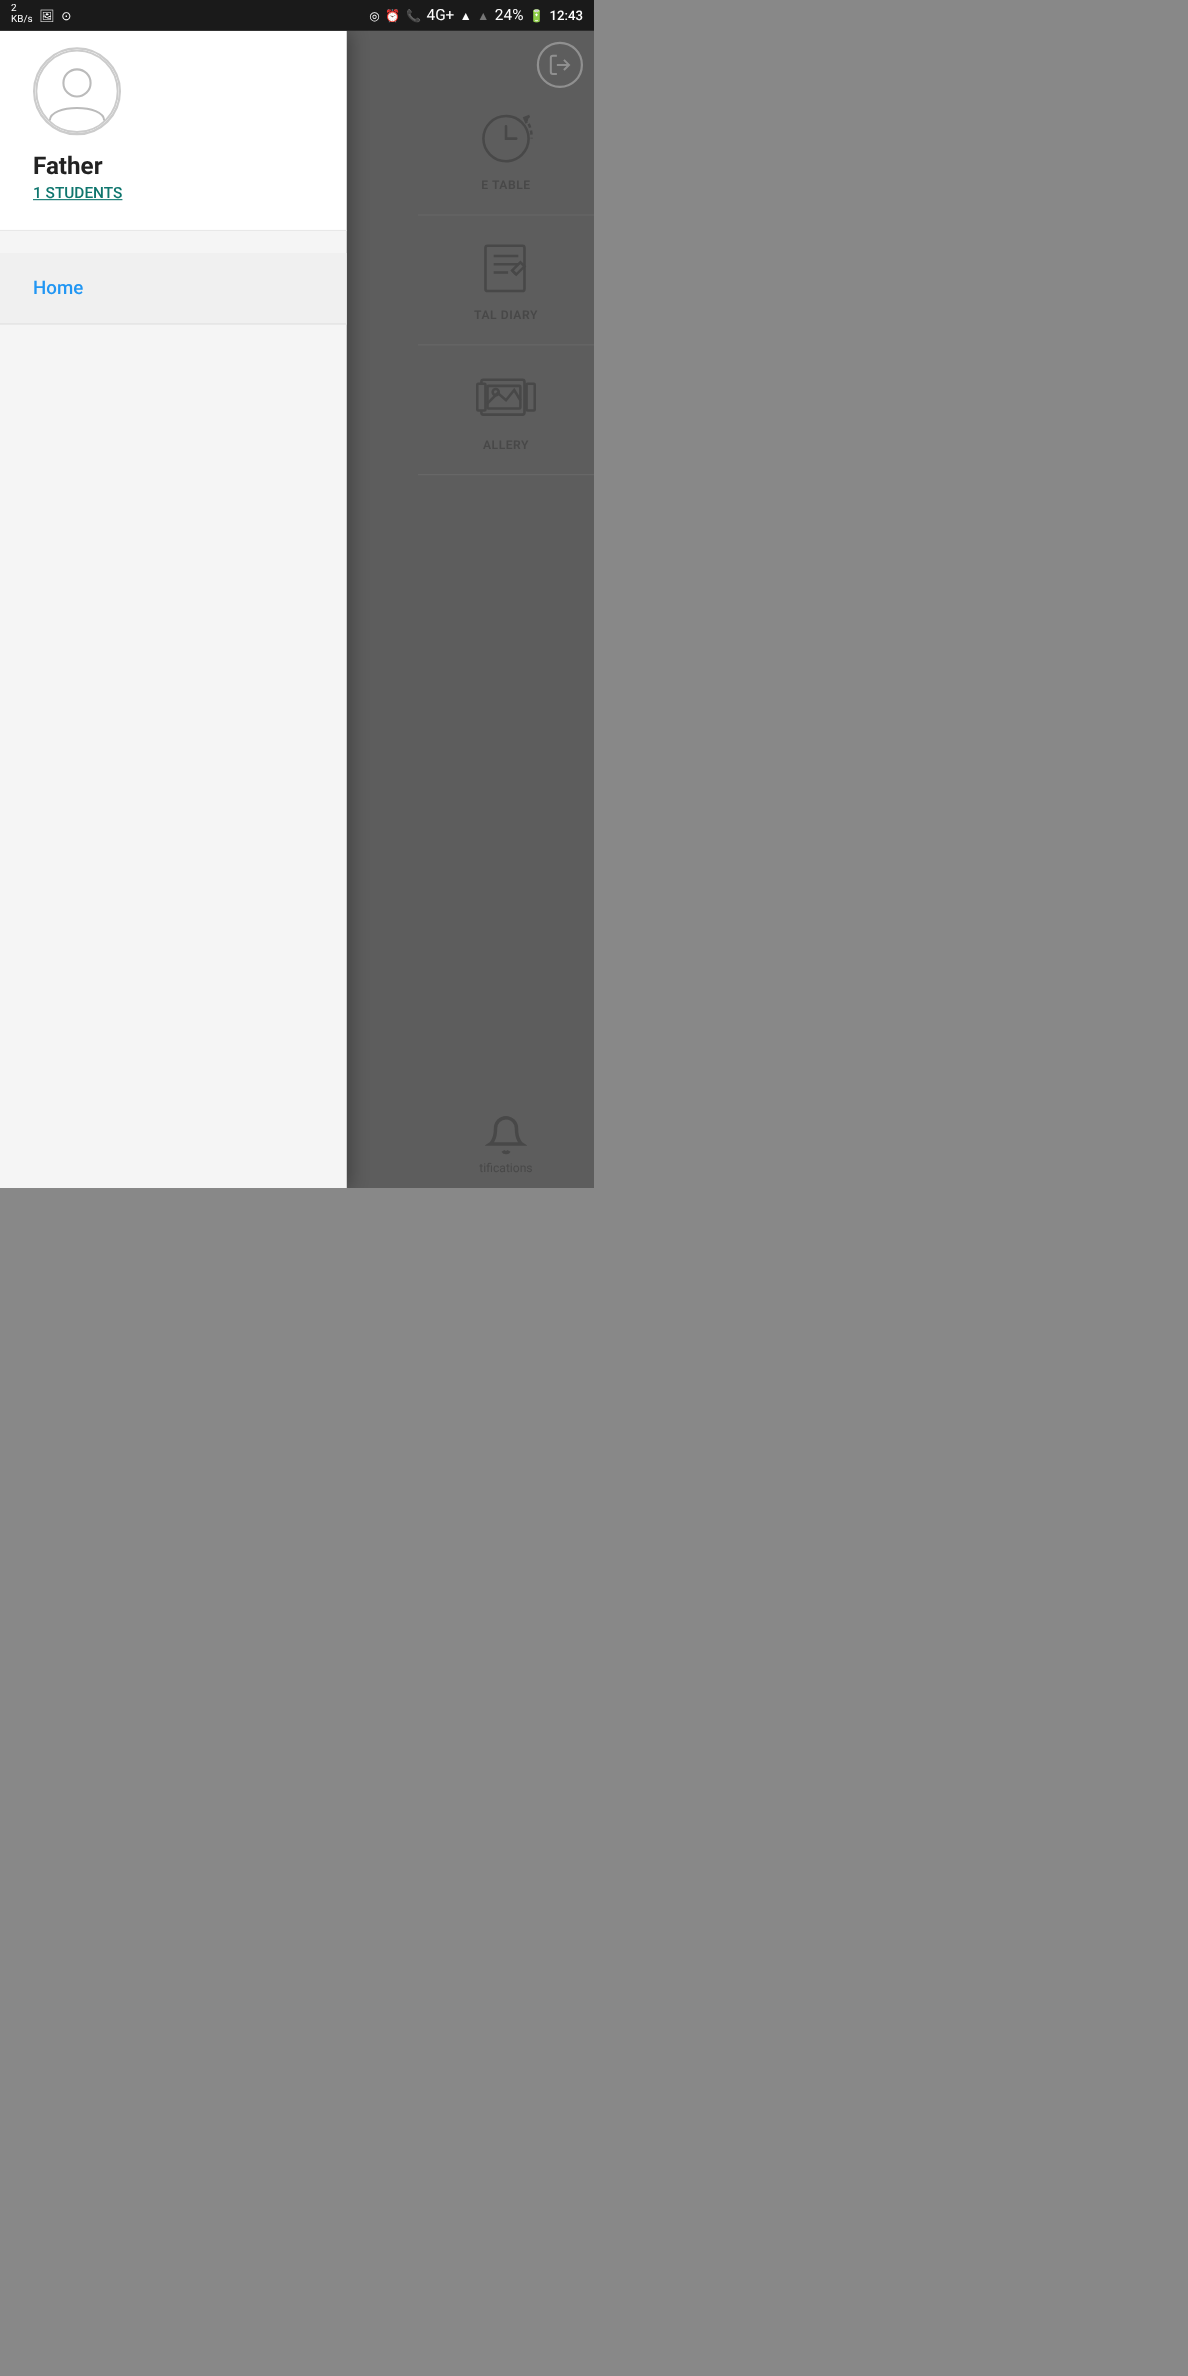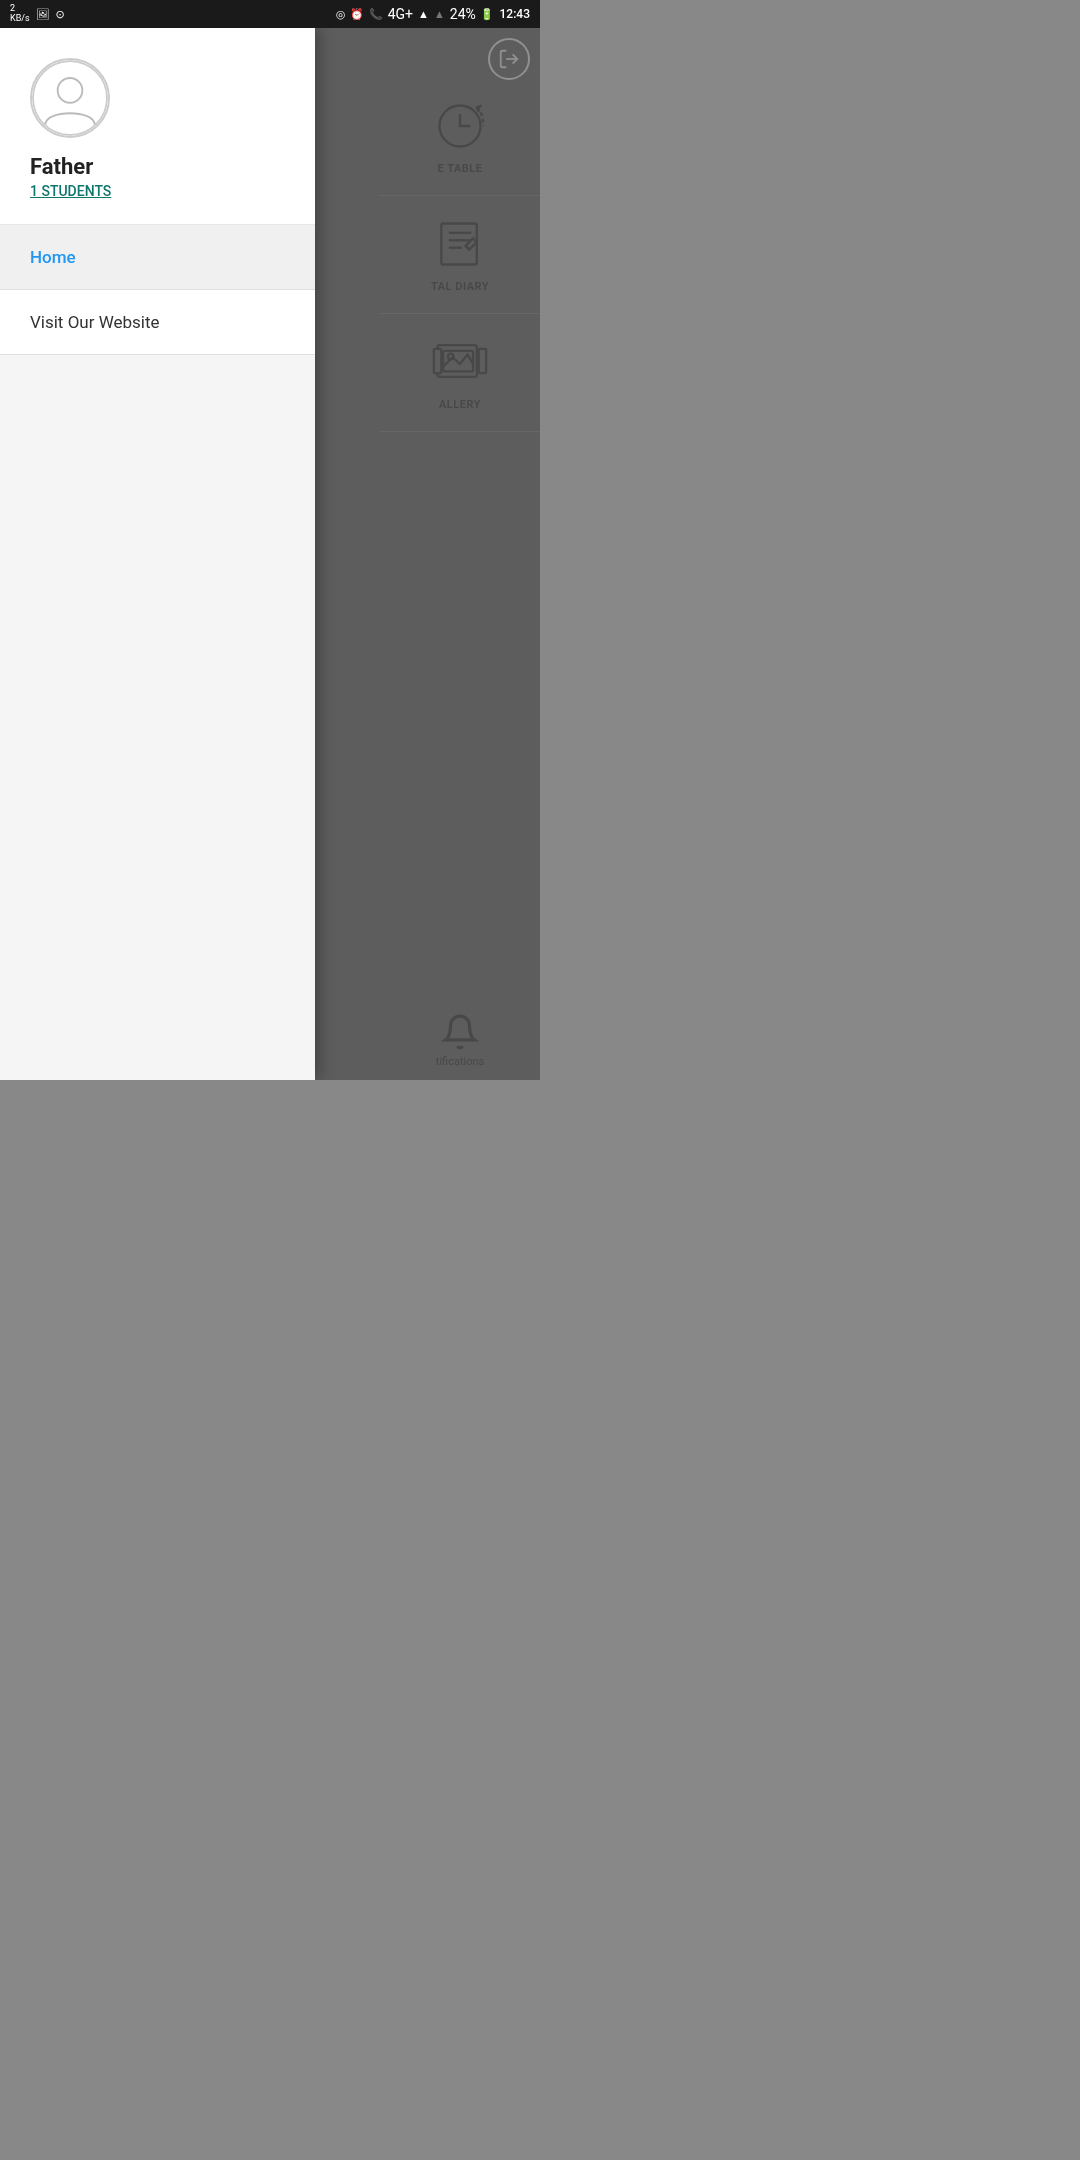--- a/index.html
+++ b/index.html
@@ -150,21 +150,21 @@
       background: white;
       z-index: 10;
       box-shadow: 4px 0 15px rgba(0,0,0,0.3);
       display: flex;
       flex-direction: column;
     }
 
     
     .drawer-header {
       background: white;
-      padding: 30px 30px 25px 30px;
+      padding: 15px 30px 25px 30px;
       border-bottom: 1px solid #e8e8e8;
     }
 
     .avatar-circle {
       width: 80px;
       height: 80px;
       border-radius: 50%;
       border: 2px solid #ccc;
       display: flex;
       align-items: center;
@@ -202,20 +202,21 @@
       display: flex;
       align-items: center;
       padding: 22px 30px;
       border-bottom: 1px solid #e0e0e0;
       background: white;
       cursor: pointer;
     }
 
     .menu-item:first-child {
       background: #f0f0f0;
+      margin-top: 20px;
     }
 
     .menu-item-text {
       font-size: 17px;
       color: #333;
     }
 
     .menu-item-text.active {
       color: #2196F3;
       font-weight: 500;
@@ -327,22 +328,19 @@
       <div class="user-name">Father</div>
       <div class="user-role">1 STUDENTS</div>
     </div>
 
     <div class="drawer-menu">
 
       <div class="menu-item">
         <span class="menu-item-text active">Home</span>
       </div>
 
-      <div class="menu-item">
-        <span class="menu-item-text">Visit Our Website</span>
-      </div>
 
 
 
     </div>
   </div>
 
 </div>
 
 </body></html>

